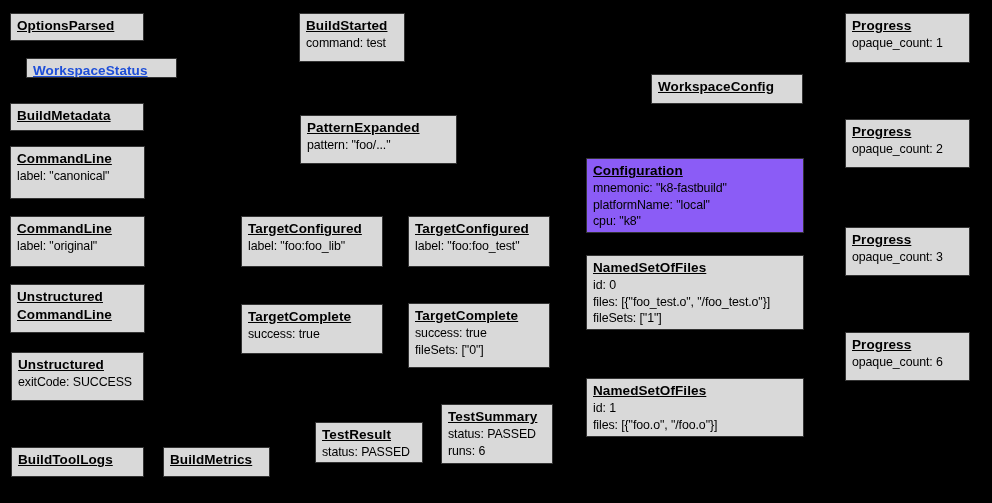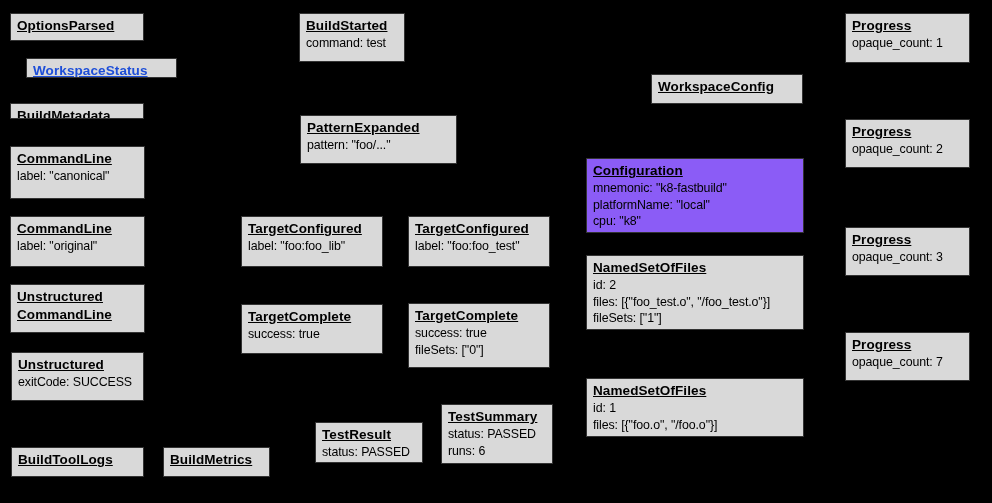--- a/index.html
+++ b/index.html
@@ -44,21 +44,21 @@
 
 <div id="canvas" style="width: 992px; height: 503px; background: rgb(0, 0, 0);">
     <div class="node" style="left: 10px; top: 13px; width: 134px; height: 28px; background: rgb(217, 217, 217); border-color: rgb(51, 51, 51); color: rgb(0, 0, 0);">
     <div class="node-title">OptionsParsed</div>
     <div class="node-fields"></div>
   </div>
     <div class="node" style="left: 10px; top: 58px; width: 151px; height: 20px; background: rgb(217, 217, 217); border-color: rgb(51, 51, 51); color: #1d4ed8; margin-left: 16px;">
     <div class="node-title">WorkspaceStatus</div>
     <div class="node-fields"></div>
   </div>
-    <div class="node" style="left: 10px; top: 103px; width: 134px; height: 16px; background: rgb(217, 217, 217); border-color: rgb(51, 51, 51); color: rgb(0, 0, 0);">
+    <div class="node" style="left: 10px; top: 103px; width: 134px; height: 28px; background: rgb(217, 217, 217); border-color: rgb(51, 51, 51); color: rgb(0, 0, 0);">
     <div class="node-title">BuildMetadata</div>
     <div class="node-fields"></div>
   </div>
     <div class="node" style="left: 10px; top: 146px; width: 135px; height: 53px; background: rgb(217, 217, 217); border-color: rgb(51, 51, 51); color: rgb(0, 0, 0);">
     <div class="node-title">CommandLine</div>
     <div class="node-fields">
         <div class="node-field">label: "canonical"</div>
       </div>
   </div>
     <div class="node" style="left: 10px; top: 216px; width: 135px; height: 51px; background: rgb(217, 217, 217); border-color: rgb(51, 51, 51); color: rgb(0, 0, 0);">
@@ -144,21 +144,21 @@
     <div class="node-title">Configuration</div>
     <div class="node-fields">
         <div class="node-field">mnemonic: "k8-fastbuild"</div>
         <div class="node-field">platformName: "local"</div>
         <div class="node-field">cpu: "k8"</div>
       </div>
   </div>
     <div class="node" style="left: 586px; top: 255px; width: 218px; height: 75px; background: rgb(217, 217, 217); border-color: rgb(51, 51, 51); color: rgb(0, 0, 0);">
     <div class="node-title">NamedSetOfFiles</div>
     <div class="node-fields">
-        <div class="node-field">id: 2</div>
+        <div class="node-field">id: 0</div>
         <div class="node-field">files: [{"foo_test.o", "/foo_test.o"}]</div>
         <div class="node-field">fileSets: ["1"]</div>
       </div>
   </div>
     <div class="node" style="left: 586px; top: 378px; width: 218px; height: 59px; background: rgb(217, 217, 217); border-color: rgb(51, 51, 51); color: rgb(0, 0, 0);">
     <div class="node-title">NamedSetOfFiles</div>
     <div class="node-fields">
         <div class="node-field">id: 1</div>
         <div class="node-field">files: [{"foo.o", "/foo.o"}]</div>
       </div>
@@ -177,16 +177,16 @@
   </div>
     <div class="node" style="left: 845px; top: 227px; width: 125px; height: 49px; background: rgb(217, 217, 217); border-color: rgb(51, 51, 51); color: rgb(0, 0, 0);">
     <div class="node-title">Progress</div>
     <div class="node-fields">
         <div class="node-field">opaque_count: 3</div>
       </div>
   </div>
     <div class="node" style="left: 845px; top: 332px; width: 125px; height: 49px; background: rgb(217, 217, 217); border-color: rgb(51, 51, 51); color: rgb(0, 0, 0);">
     <div class="node-title">Progress</div>
     <div class="node-fields">
-        <div class="node-field">opaque_count: 7</div>
+        <div class="node-field">opaque_count: 6</div>
       </div>
   </div>
   </div>
 
 </body></html>

